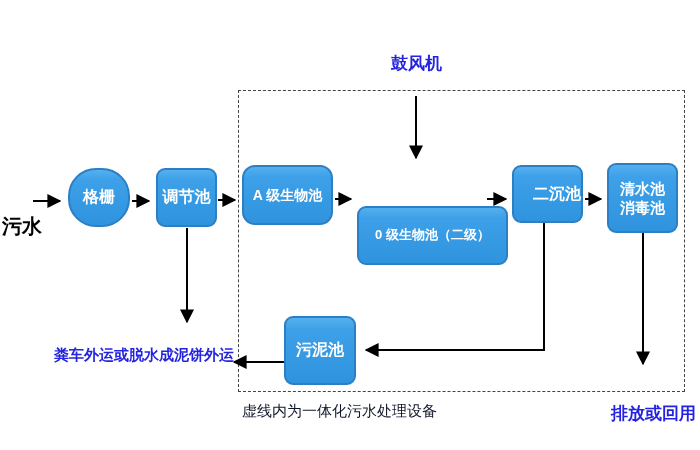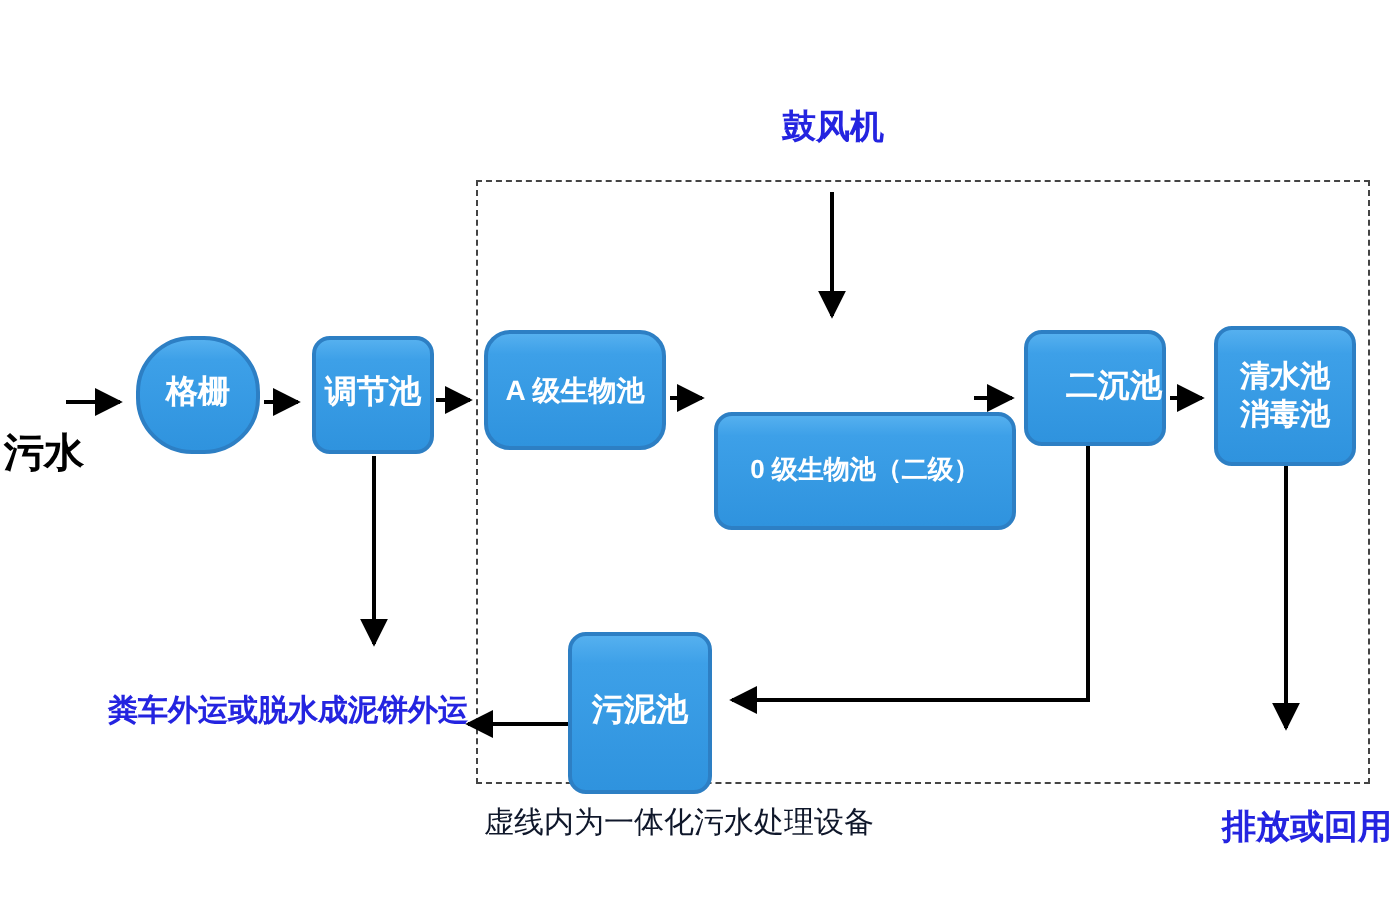--- a/index.html
+++ b/index.html
@@ -88,21 +88,21 @@
 
   <div class="node" style="left:512px;top:165px;width:71px;height:58px;align-items:flex-end;">
     <span>二沉池</span>
   </div>
 
   <div class="node" style="left:607px;top:163px;width:71px;height:70px;font-size:15px;">
     <span>清水池</span>
     <span>消毒池</span>
   </div>
 
-  <div class="node" style="left:284px;top:316px;width:72px;height:81px;">
+  <div class="node" style="left:284px;top:316px;width:72px;height:69px;">
     <span>污泥池</span>
   </div>
 
   <div class="label label-blue" style="left:54px;top:346px;font-size:15px;">粪车外运或脱水成泥饼外运</div>
 
   <div class="label label-caption" style="left:242px;top:402px;font-size:15px;">虚线内为一体化污水处理设备</div>
 
   <div class="label label-blue" style="left:611px;top:402px;font-size:17px;">排放或回用</div>
 
 </div>

